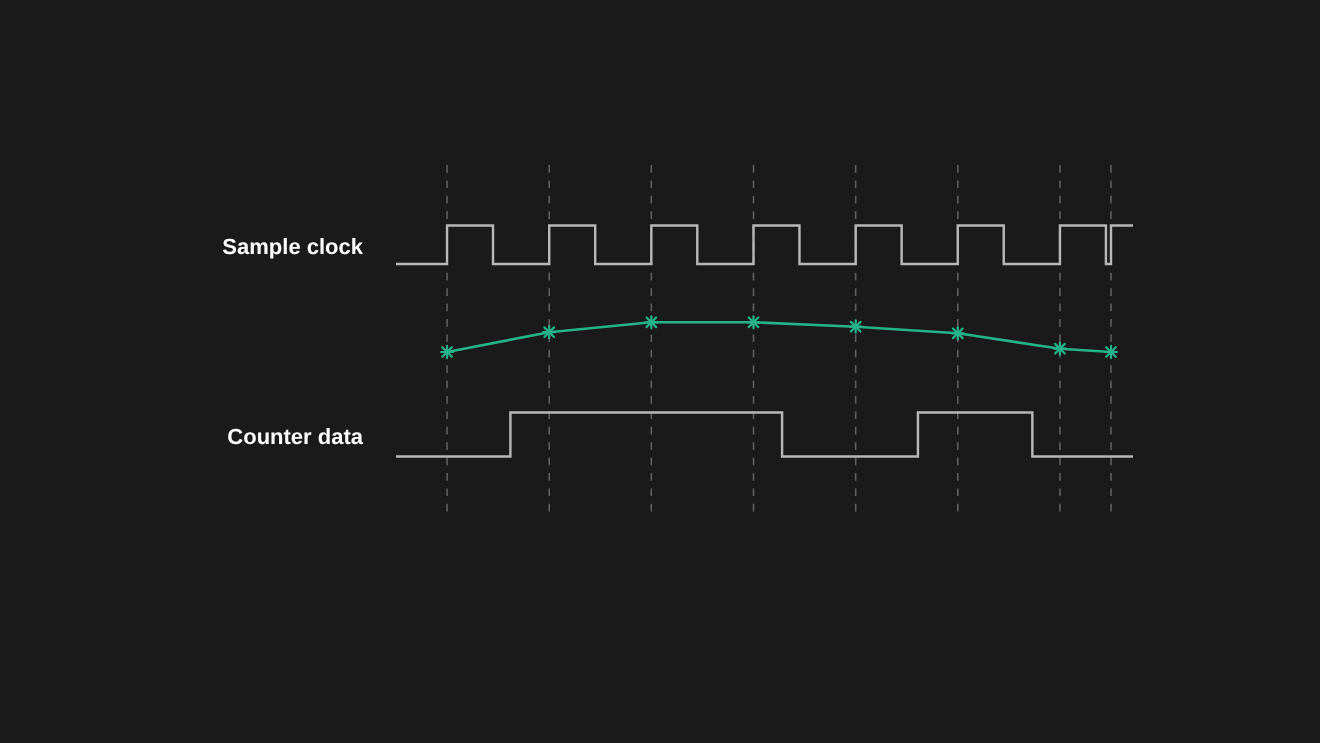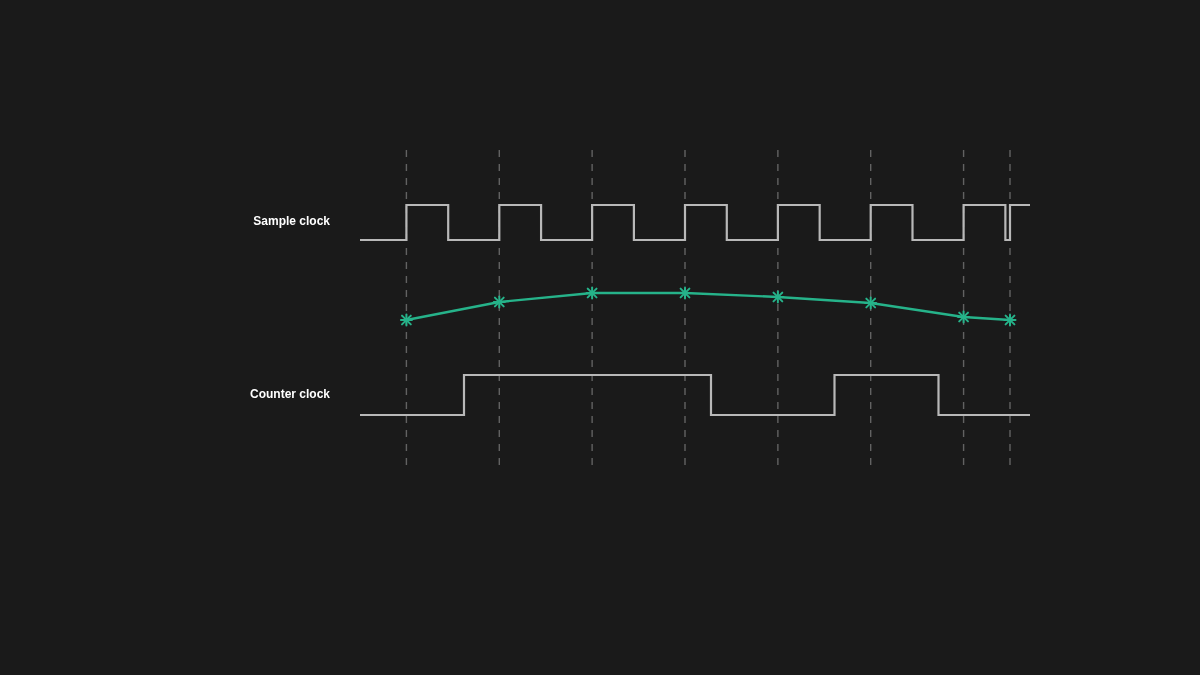--- a/index.html
+++ b/index.html
@@ -13,39 +13,39 @@
   }
   .canvas {
     position: relative;
     width: 1200px;
     height: 675px;
   }
   .label {
     position: absolute;
     color: #ffffff;
     font-weight: 600;
-    font-size: 12px;
+    font-size: 20px;
     text-align: right;
     width: 200px;
   }
   svg.diagram {
     position: absolute;
     left: 0;
     top: 0;
     width: 1200px;
     height: 675px;
   }
 </style>
 </head>
 <body>
 
 <div class="canvas">
 
   <div class="label" style="top:214px; left:130px;">Sample clock</div>
-  <div class="label" style="top:387px; left:130px;">Counter clock</div>
+  <div class="label" style="top:387px; left:130px;">Counter data</div>
 
   <svg class="diagram" viewBox="0 0 1200 675">
     <g id="grid-layer">
         <line x1="406.41" x2="406.41" y1="150" y2="470" stroke="#7a7a7a" stroke-width="1.4" stroke-dasharray="7 7" stroke-linecap="butt" opacity="0.75"></line>
         <line x1="499.29499999999996" x2="499.29499999999996" y1="150" y2="470" stroke="#7a7a7a" stroke-width="1.4" stroke-dasharray="7 7" stroke-linecap="butt" opacity="0.75"></line>
         <line x1="592.115" x2="592.115" y1="150" y2="470" stroke="#7a7a7a" stroke-width="1.4" stroke-dasharray="7 7" stroke-linecap="butt" opacity="0.75"></line>
         <line x1="685" x2="685" y1="150" y2="470" stroke="#7a7a7a" stroke-width="1.4" stroke-dasharray="7 7" stroke-linecap="butt" opacity="0.75"></line>
         <line x1="777.885" x2="777.885" y1="150" y2="470" stroke="#7a7a7a" stroke-width="1.4" stroke-dasharray="7 7" stroke-linecap="butt" opacity="0.75"></line>
         <line x1="870.7049999999999" x2="870.7049999999999" y1="150" y2="470" stroke="#7a7a7a" stroke-width="1.4" stroke-dasharray="7 7" stroke-linecap="butt" opacity="0.75"></line>
         <line x1="963.59" x2="963.59" y1="150" y2="470" stroke="#7a7a7a" stroke-width="1.4" stroke-dasharray="7 7" stroke-linecap="butt" opacity="0.75"></line>

